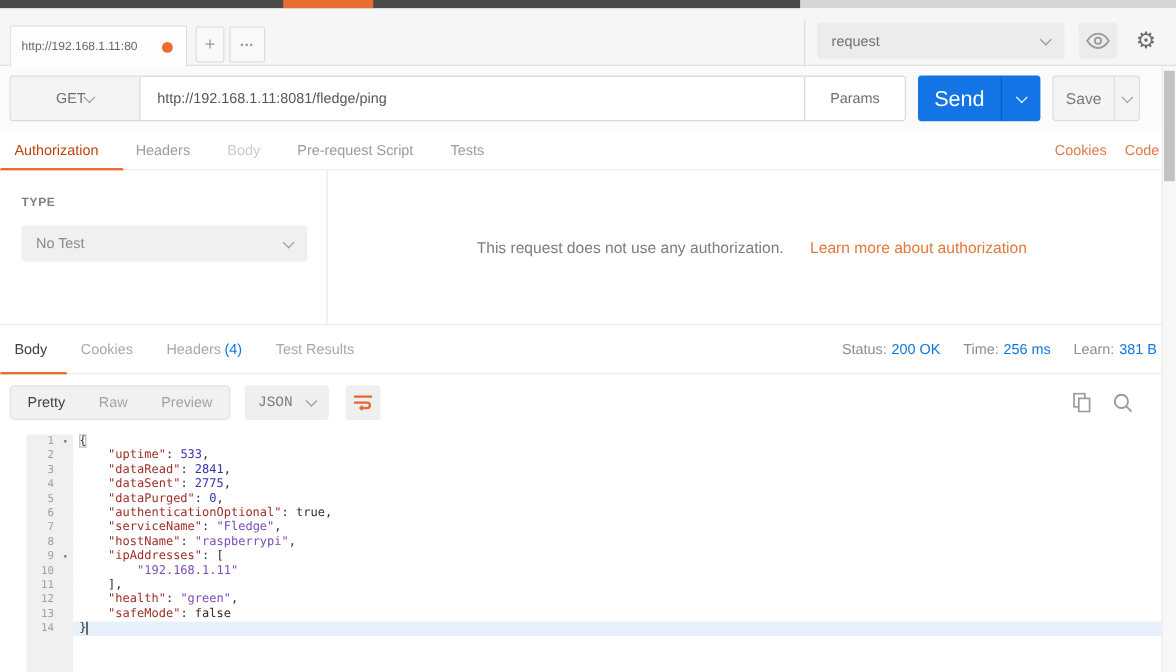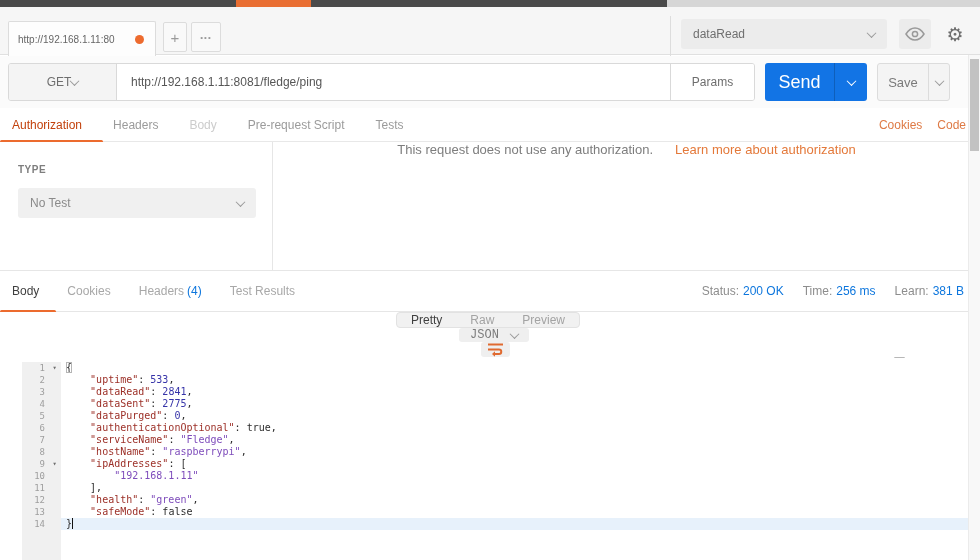--- a/index.html
+++ b/index.html
@@ -49,35 +49,35 @@
   .rtabs-underline { position:absolute; left:0; bottom:-2px; width:103px; height:3px; background:#ec6b2e; border-radius:2px; }
   .reqtabs-right { margin-left:auto; display:flex; gap:15px; padding-right:14px; }
   .link-orange { font-size:12px; color:#de7a45; }
 
   
   .authpanel { position:absolute; top:142px; left:0; right:0; height:129px; background:#fff; border-bottom:1px solid #e6e6e6; }
   .auth-left { position:absolute; left:0; top:0; width:273px; height:100%; border-right:1px solid #e6e6e6; padding:22px 0 0 18px; }
   .type-label { font-size:10px; font-weight:bold; color:#7e7e7e; letter-spacing:0.5px; }
   .auth-select { margin-top:13px; width:238px; height:30px; background:#f0f0f0; border-radius:3px; display:flex; align-items:center; padding:0 12px; font-size:12px; color:#8a8a8a; }
   .auth-select .chev { margin-left:auto; }
-  .auth-right { position:absolute; left:273px; right:0; top:0; height:100%; display:flex; align-items:flex-start; justify-content:center; font-size:13px; color:#7d7d7d; }
+  .auth-right { position:absolute; left:273px; right:0; top:0; height:100%; display:flex; align-items:center; justify-content:center; font-size:13px; color:#7d7d7d; }
   .auth-right a { color:#e4793a; text-decoration:none; margin-left:22px; }
 
   
   .respheader { position:absolute; top:271px; left:0; right:0; height:41px; background:#fff; border-bottom:1px solid #e6e6e6; display:flex; align-items:center; padding-left:12px; gap:28px; }
   .resptab { font-size:12px; color:#a8a8a8; }
   .resptab.active { color:#3f3f3f; }
   .headers-count { color:#0d76dd; margin-left:3px; }
   .resptabs-underline { position:absolute; left:0; bottom:-2px; width:56px; height:3px; background:#ec6b2e; border-radius:2px; }
   .respmeta { margin-left:auto; display:flex; gap:19px; padding-right:16px; font-size:12px; }
   .meta-label { color:#8d8d8d; }
   .meta-value { color:#0d76dd; margin-left:4px; }
 
   
-  .resptoolbar { position:absolute; top:312px; left:0; right:12px; height:46px; background:#fff; display:flex; align-items:center; padding-left:8px;flex-direction:column; }
+  .resptoolbar { position:absolute; top:312px; left:0; right:12px; height:46px; background:#fff; display:flex; align-items:center; padding-left:8px; }
   .segmented { display:flex; align-items:center; height:29px; background:#f1f1f1; border:1px solid #e2e2e2; border-radius:4px; }
   .seg { padding:0 14px; font-size:12px; color:#a3a3a3; }
   .seg.active { color:#3f3f3f; }
   .json-select { margin-left:12px; height:29px; background:#efefef; border-radius:3px; display:flex; align-items:center; gap:12px; padding:0 11px; font-size:12px; color:#7c7c7c;font-family:Liberation Mono, monospace; }
   .wrap-btn { margin-left:14px; width:29px; height:29px; background:#efefef; border-radius:3px; display:flex; align-items:center; justify-content:center; }
   .toolbar-right { margin-left:auto; display:flex; align-items:center; gap:17px; padding-right:24px; }
 
   
   .editor { position:absolute; top:358px; left:0; right:12px; bottom:0; background:#fff; font-family:"DejaVu Sans Mono", monospace; font-size:10px; padding:4px 0 0 22px; display:flex; flex-direction:column; }
   .cm-line { display:flex; height:12px; line-height:12px; }
@@ -111,21 +111,21 @@
 
   <div class="tabbar">
     <div class="reqtab">
       <span class="reqtab-title">http://192.168.1.11:80</span>
       <span class="unsaved-dot"></span>
     </div>
     <div class="tb-btn tb-plus">+</div>
     <div class="tb-btn tb-dots">•••</div>
     <div class="tb-vdiv"></div>
     <div class="env-select">
-      <span>dataRead</span>
+      <span>request</span>
       <span class="chev"></span>
     </div>
     <div class="eye-btn">
       <span>
         <svg width="20" height="14" viewBox="0 0 20 14">
             <path d="M1 7 C4 2.2 7 1 10 1 C13 1 16 2.2 19 7 C16 11.8 13 13 10 13 C7 13 4 11.8 1 7 Z" fill="none" stroke="#9a9a9a" stroke-width="1.5"></path>
             <circle cx="10" cy="7" r="2.6" fill="none" stroke="#9a9a9a" stroke-width="1.5"></circle>
           </svg>
       </span>
     </div>

